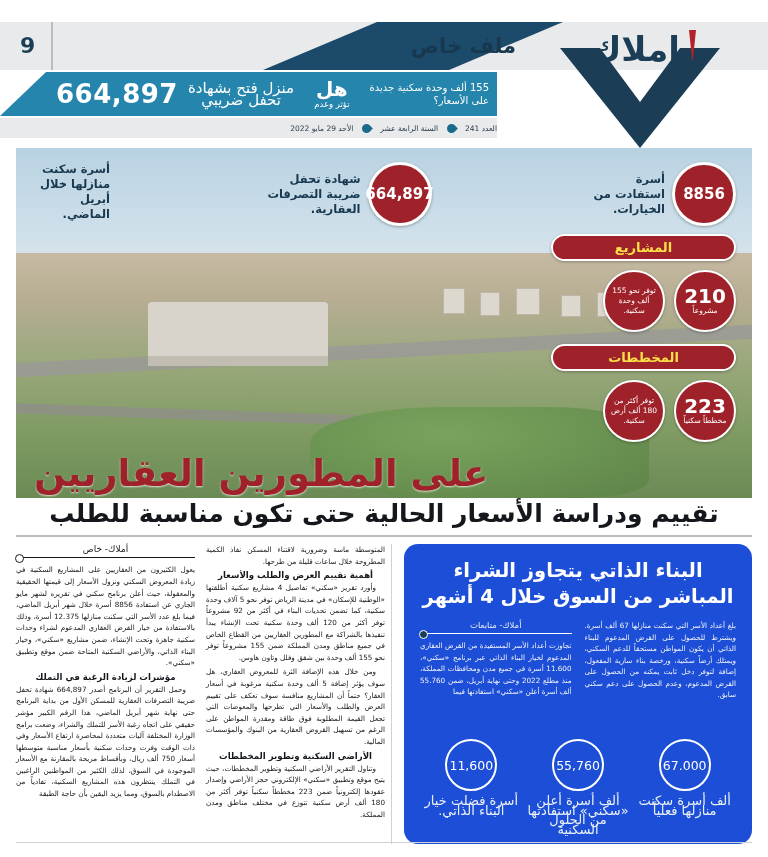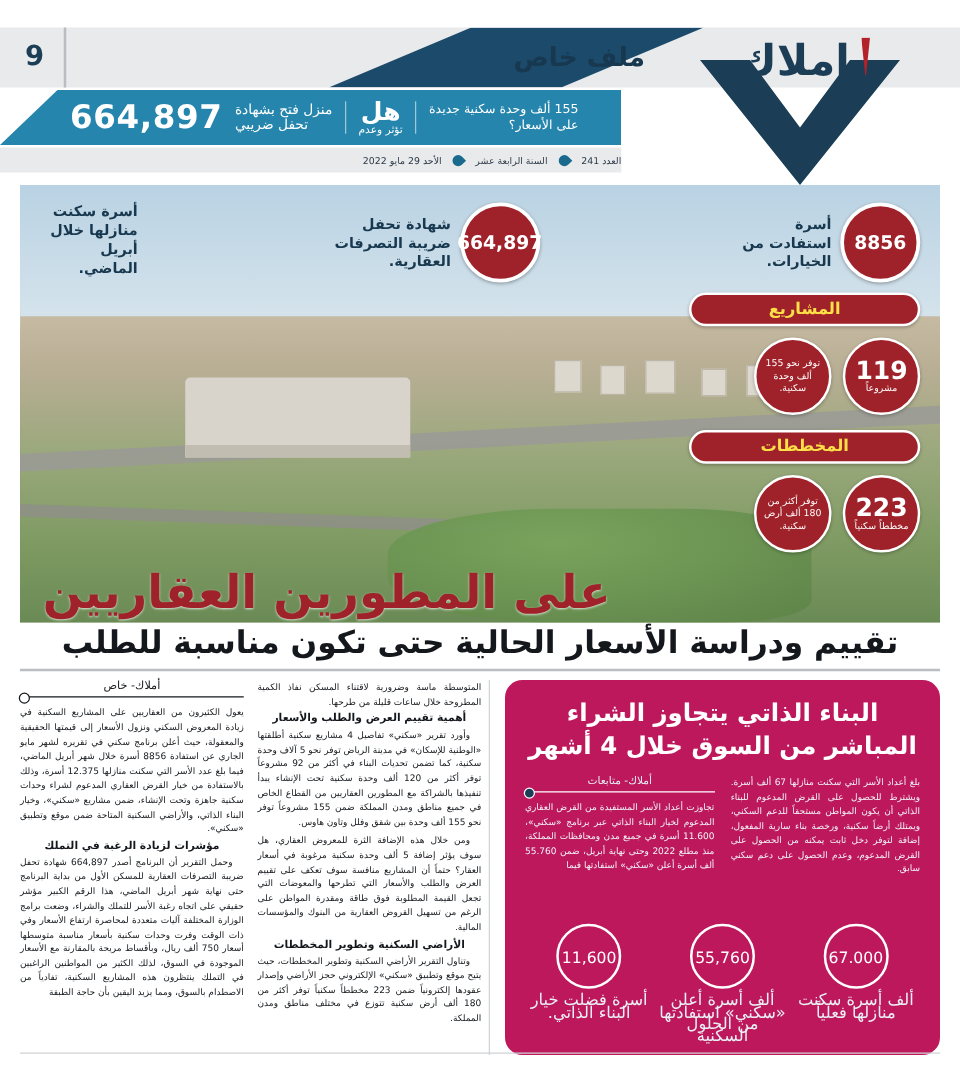--- a/index.html
+++ b/index.html
@@ -105,23 +105,23 @@
     gap: 10px;
     justify-content: flex-start;
   }
   .promo-num {
     font-size: 26px;
     font-weight: bold;
     letter-spacing: .5px;
     white-space: nowrap;
   }
   .promo-cap {
-    font-size: 11px;
+    font-size: 15px;
     line-height: 12px;
-    text-align: left;
+    text-align: center;
     white-space: nowrap;
   }
   .promo-sep { width: 1px; height: 26px; background: rgba(255,255,255,.55); }
   .promo-q {
     text-align: center;
     white-space: nowrap;
   }
   .promo-q b { font-size: 20px; display: block; line-height: 20px; }
   .promo-q span { font-size: 8.5px; display: block; }
   .promo-q2 {
@@ -345,21 +345,21 @@
     flex-direction: row;
     margin: 7px 16px 0 16px;
     gap: 12px;
     height: 300px;
   }
 
   
   .navy {
     width: 348px;
     flex: none;
-    background: #be185d;
+    background: #1d4ed8;
     border-radius: 14px;
     padding: 14px 16px 10px 16px;
     color: #ffffff;
     display: flex;
     flex-direction: column;
   }
   .navy-title {
     font-size: 19.5px;
     font-weight: bold;
     line-height: 26px;
@@ -558,21 +558,21 @@
     </div>
     <div class="stat-group">
       <div class="stat-label wide">أسرة سكنت منازلها خلال أبريل الماضي.</div>
     </div>
   </div>
 
   <div class="hero-side">
     <div class="pill">المشاريع</div>
     <div class="pill-row">
       <div class="circ-big">
-        <b>119</b>
+        <b>210</b>
         <span>مشروعاً</span>
       </div>
       <div class="circ-small">توفر نحو 155 ألف وحدة سكنية.</div>
     </div>
     <div class="pill">المخططات</div>
     <div class="pill-row">
       <div class="circ-big">
         <b>223</b>
         <span>مخططاً سكنياً</span>
       </div>

